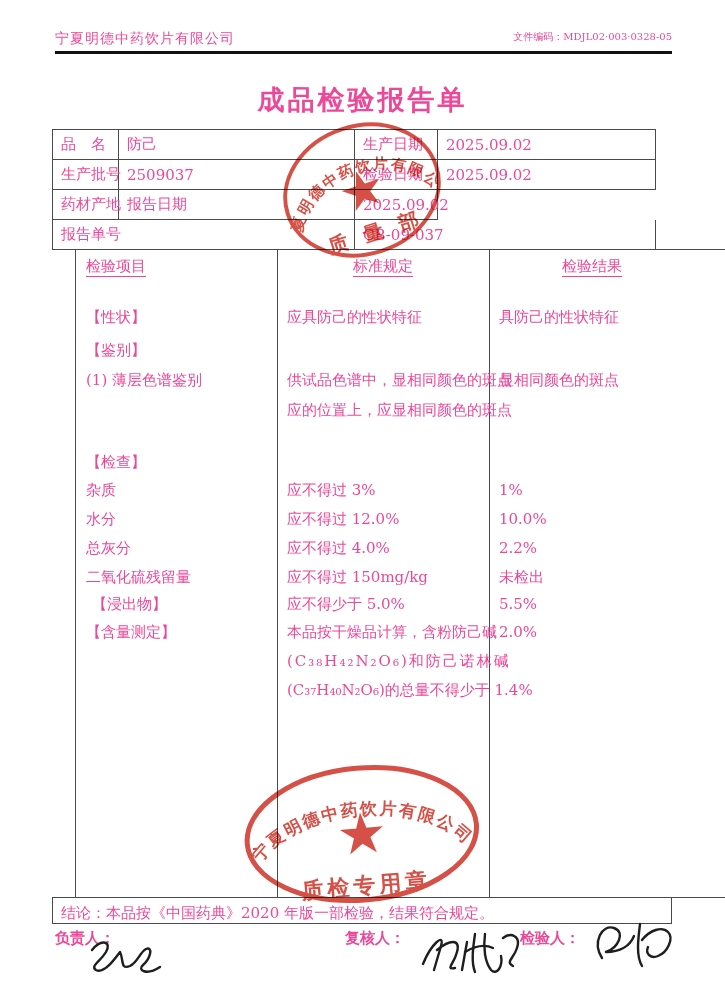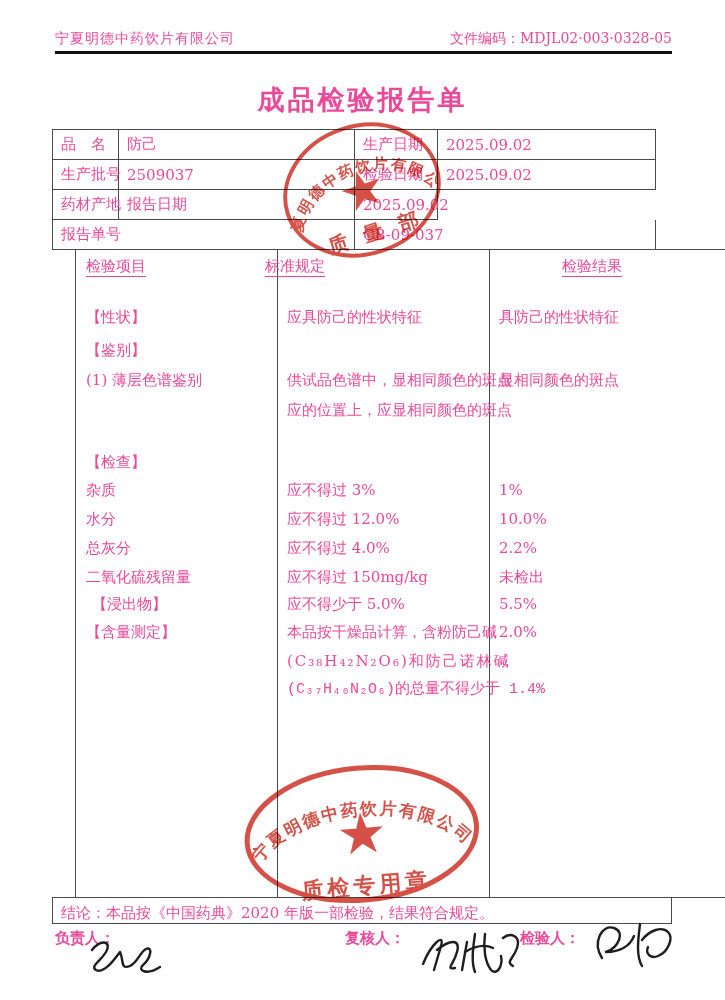--- a/index.html
+++ b/index.html
@@ -5,42 +5,42 @@
   * { margin:0; padding:0; box-sizing:border-box; }
   html,body { background:#888; }
   .page {
     position:relative; width:725px; height:1000px; margin:0 auto;
     background:#ffffff; overflow:hidden;
     font-family:"DejaVu Serif","Liberation Serif",serif;
     color:#ec4899;
   }
   
   .company { position:absolute; left:55px; top:30px; font-size:14px; letter-spacing:1px; }
-  .doccode { position:absolute; right:53px; top:30px; font-size:14px; }
+  .doccode { position:absolute; right:53px; top:30px; font-size:10px; }
   .header-rule { position:absolute; left:55px; top:51px; width:617px; height:3px; background:#111; }
   
   .title { position:absolute; left:0; top:82px; width:100%; text-align:center;
            font-size:27px; font-weight:bold; letter-spacing:3px; }
   
   .info-table { position:absolute; left:52px; top:129px; width:604px;
                 display:grid; grid-template-columns:66px 236px 83px auto;
                 grid-auto-rows:30px; border-top:1px solid #4a4a4a; border-left:1px solid #4a4a4a;
                 font-size:15px; }
   .info-table .cell { border-right:1px solid #4a4a4a; border-bottom:1px solid #4a4a4a;
                       display:flex; align-items:center; padding:0 8px; white-space:nowrap; }
   .span2 { grid-column:span 2; }
   
   .main-table { position:absolute; left:52px; top:249px; width:716px; height:649px;
                 border:1px solid #4a4a4a; font-size:15px;margin-left:23px; }
   .vline { position:absolute; top:0; bottom:0; width:1px; background:#4a4a4a; }
   .v1 { left:201px; } .v2 { left:413px; }
   .tl { position:absolute; line-height:20px; white-space:nowrap; }
   .colhead { text-decoration:underline; text-underline-offset:5px; }
   .c2 { left:211px; } .c3 { left:423px; }
-  .center2 { left:189px; width:212px; }
+  .center2 { left:201px; width:212px; text-align:center; }
   .center3 { left:413px; width:206px; text-align:center; }
   .spread { letter-spacing:2px; }
   
   .conclusion { position:absolute; left:52px; top:897px; width:620px; height:27px;
                 border:1px solid #4a4a4a; display:flex; align-items:flex-end;
                 padding-left:8px; font-size:15px; }
   .sig-label { position:absolute; top:929px; font-size:15px;font-weight:bold; }
   .sig-owner { left:55px; } .sig-reviewer { left:345px; } .sig-inspector { left:520px; }
   .sig-svg { position:absolute; }
   .sig-svg path { fill:none; stroke:#1e1e1e; stroke-width:2.4; stroke-linecap:round; stroke-linejoin:round; }
@@ -117,21 +117,21 @@
     <div class="tl c2" style="top:317px;">应不得过 150mg/kg</div>
     <div class="tl c3" style="top:317px;">未检出</div>
 
     <div class="tl" style="left:16px; top:344px;">【浸出物】</div>
     <div class="tl c2" style="top:344px;">应不得少于 5.0%</div>
     <div class="tl c3" style="top:344px;">5.5%</div>
 
     <div class="tl" style="left:10px; top:372px;">【含量测定】</div>
     <div class="tl c2" style="top:372px;">本品按干燥品计算，含粉防己碱</div>
     <div class="tl c2 spread" style="top:401px;">(C₃₈H₄₂N₂O₆)和防己诺林碱</div>
-    <div class="tl c2" style="top:430px;font-family:Liberation Mono, monospace;">(C₃₇H₄₀N₂O₆)的总量不得少于 1.4%</div>
+    <div class="tl c2" style="top:430px;">(C₃₇H₄₀N₂O₆)的总量不得少于 1.4%</div>
     <div class="tl c3" style="top:372px;">2.0%</div>
   </div>
 
   <div class="conclusion">
     <span>结论：本品按《中国药典》2020 年版一部检验，结果符合规定。</span>
   </div>
 
   <div class="sig-label sig-owner">负责人：</div>
   <div class="sig-label sig-reviewer">复核人：</div>
   <div class="sig-label sig-inspector">检验人：</div>

